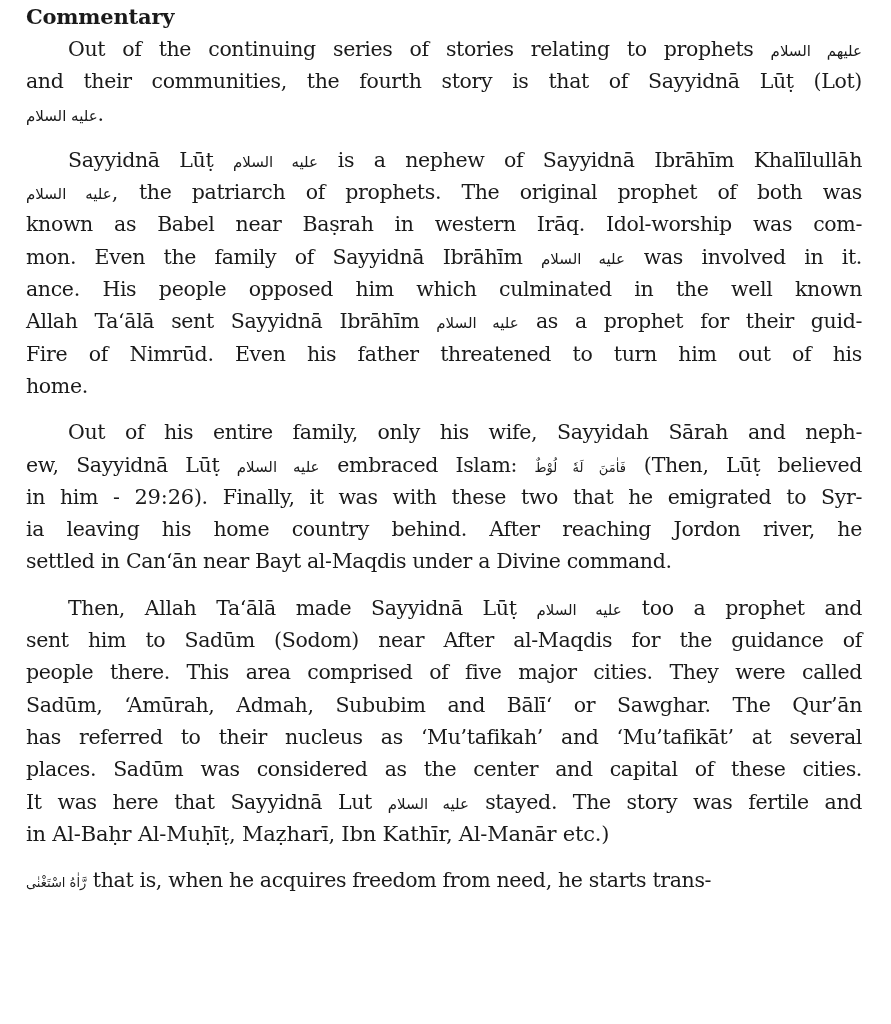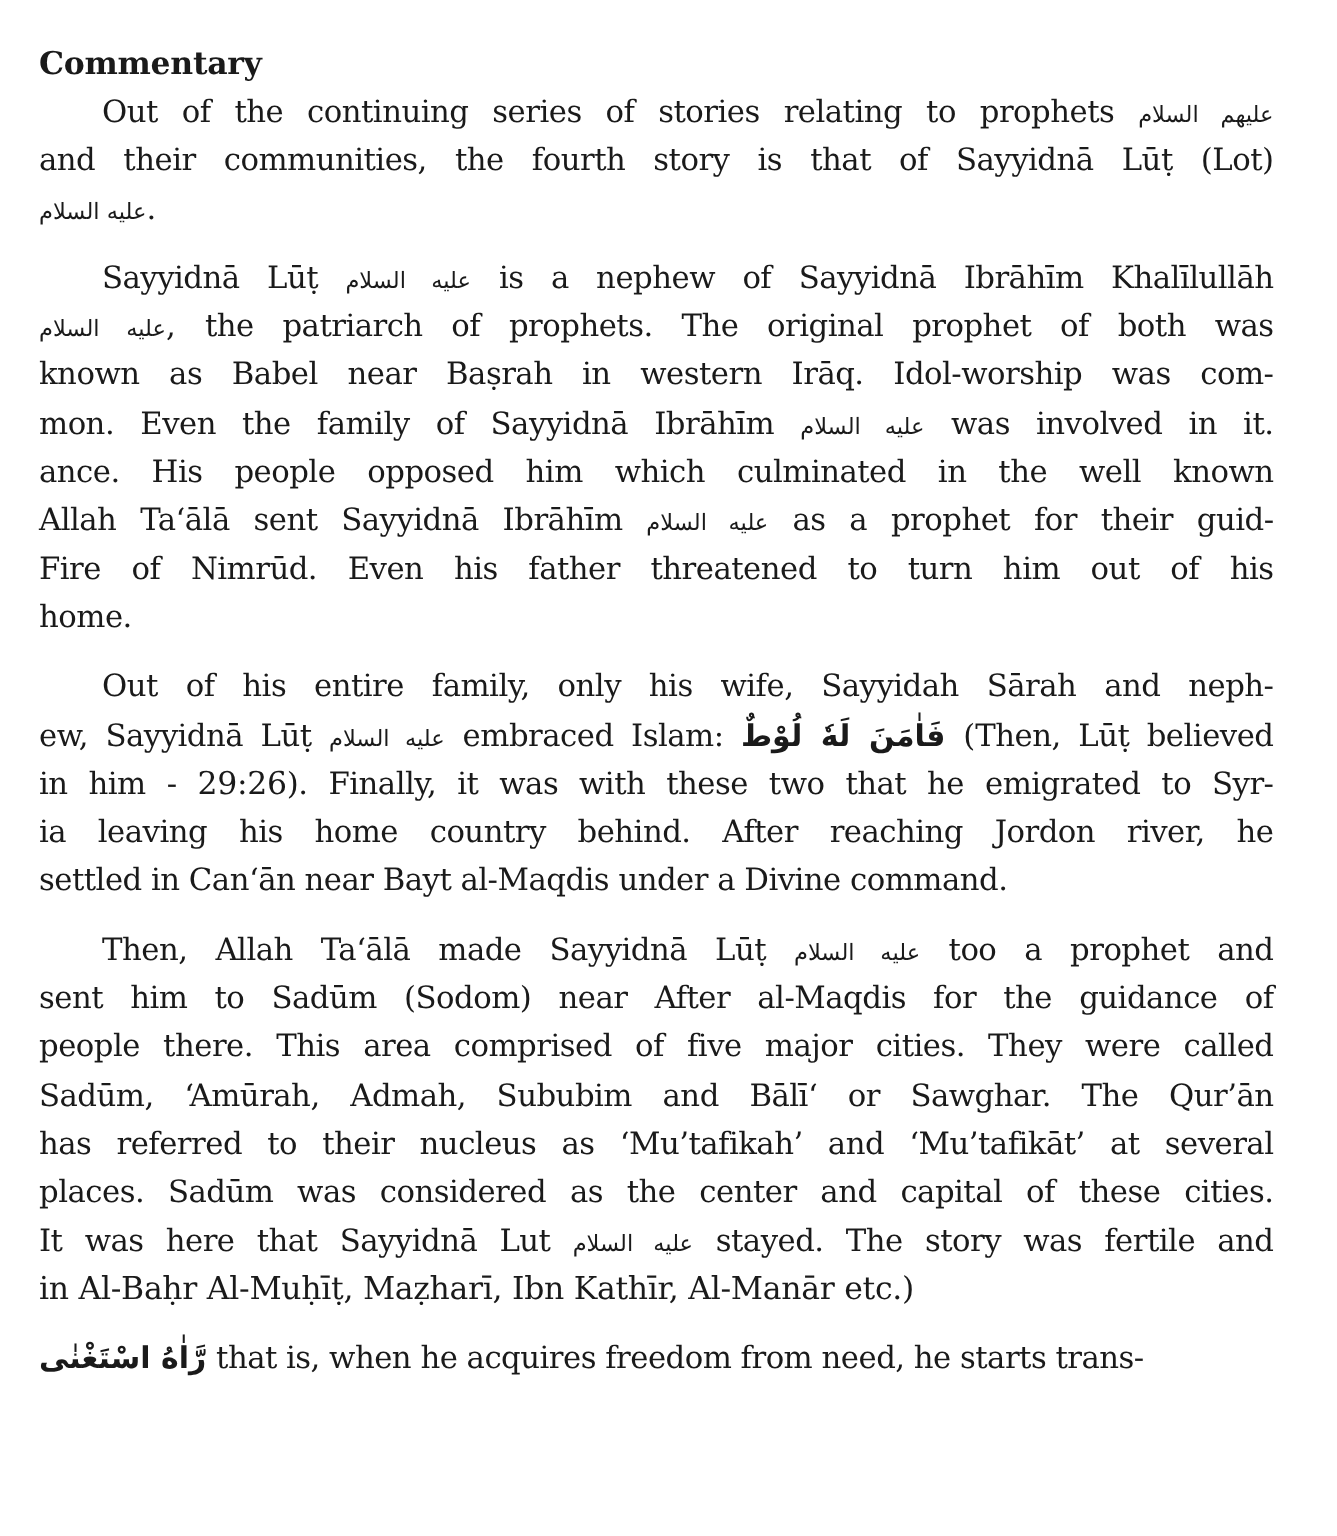--- a/index.html
+++ b/index.html
@@ -11,33 +11,33 @@
       width: 891px;
       height: 1024px;
       overflow: hidden;
       position: relative;
       font-family: "DejaVu Serif", "Liberation Serif", serif;
       color: #1a1a1a;
     }
     .page {
       position: absolute;
       left: 26px;
-      top: 26px;
+      top: 1px;
       width: 836px;
     }
     .heading {
       font-family: "DejaVu Serif", serif;
       font-weight: bold;
       font-size: 21px;
       line-height: 32px;
       margin: 0;
       letter-spacing: -0.2px;
     }
     .para {
-      margin: 0 13px 14px 0;
+      margin: 0 0 14px 0;
     }
     .line {
       display: block;
       font-size: 20.5px;
       line-height: 32.3px;
       white-space: nowrap;
       text-align: justify;
       text-align-last: justify;
       letter-spacing: -0.35px;
       height: 32.3px;
@@ -49,22 +49,21 @@
       padding-left: 42px;
     }
     .arabic {
       font-family: "DejaVu Sans", sans-serif;
       font-size: 15px;
       direction: rtl;
       unicode-bidi: isolate;
       letter-spacing: 0;
     }
     .arabic.quran {
-      font-size: 20px;
-      font-weight: bold;
+      font-size: 13px;
     }
     .small {
       font-size: 21px;
       letter-spacing: -0.2px;
     }
   </style>
 </head>
 <body>
 
 <div class="page">

